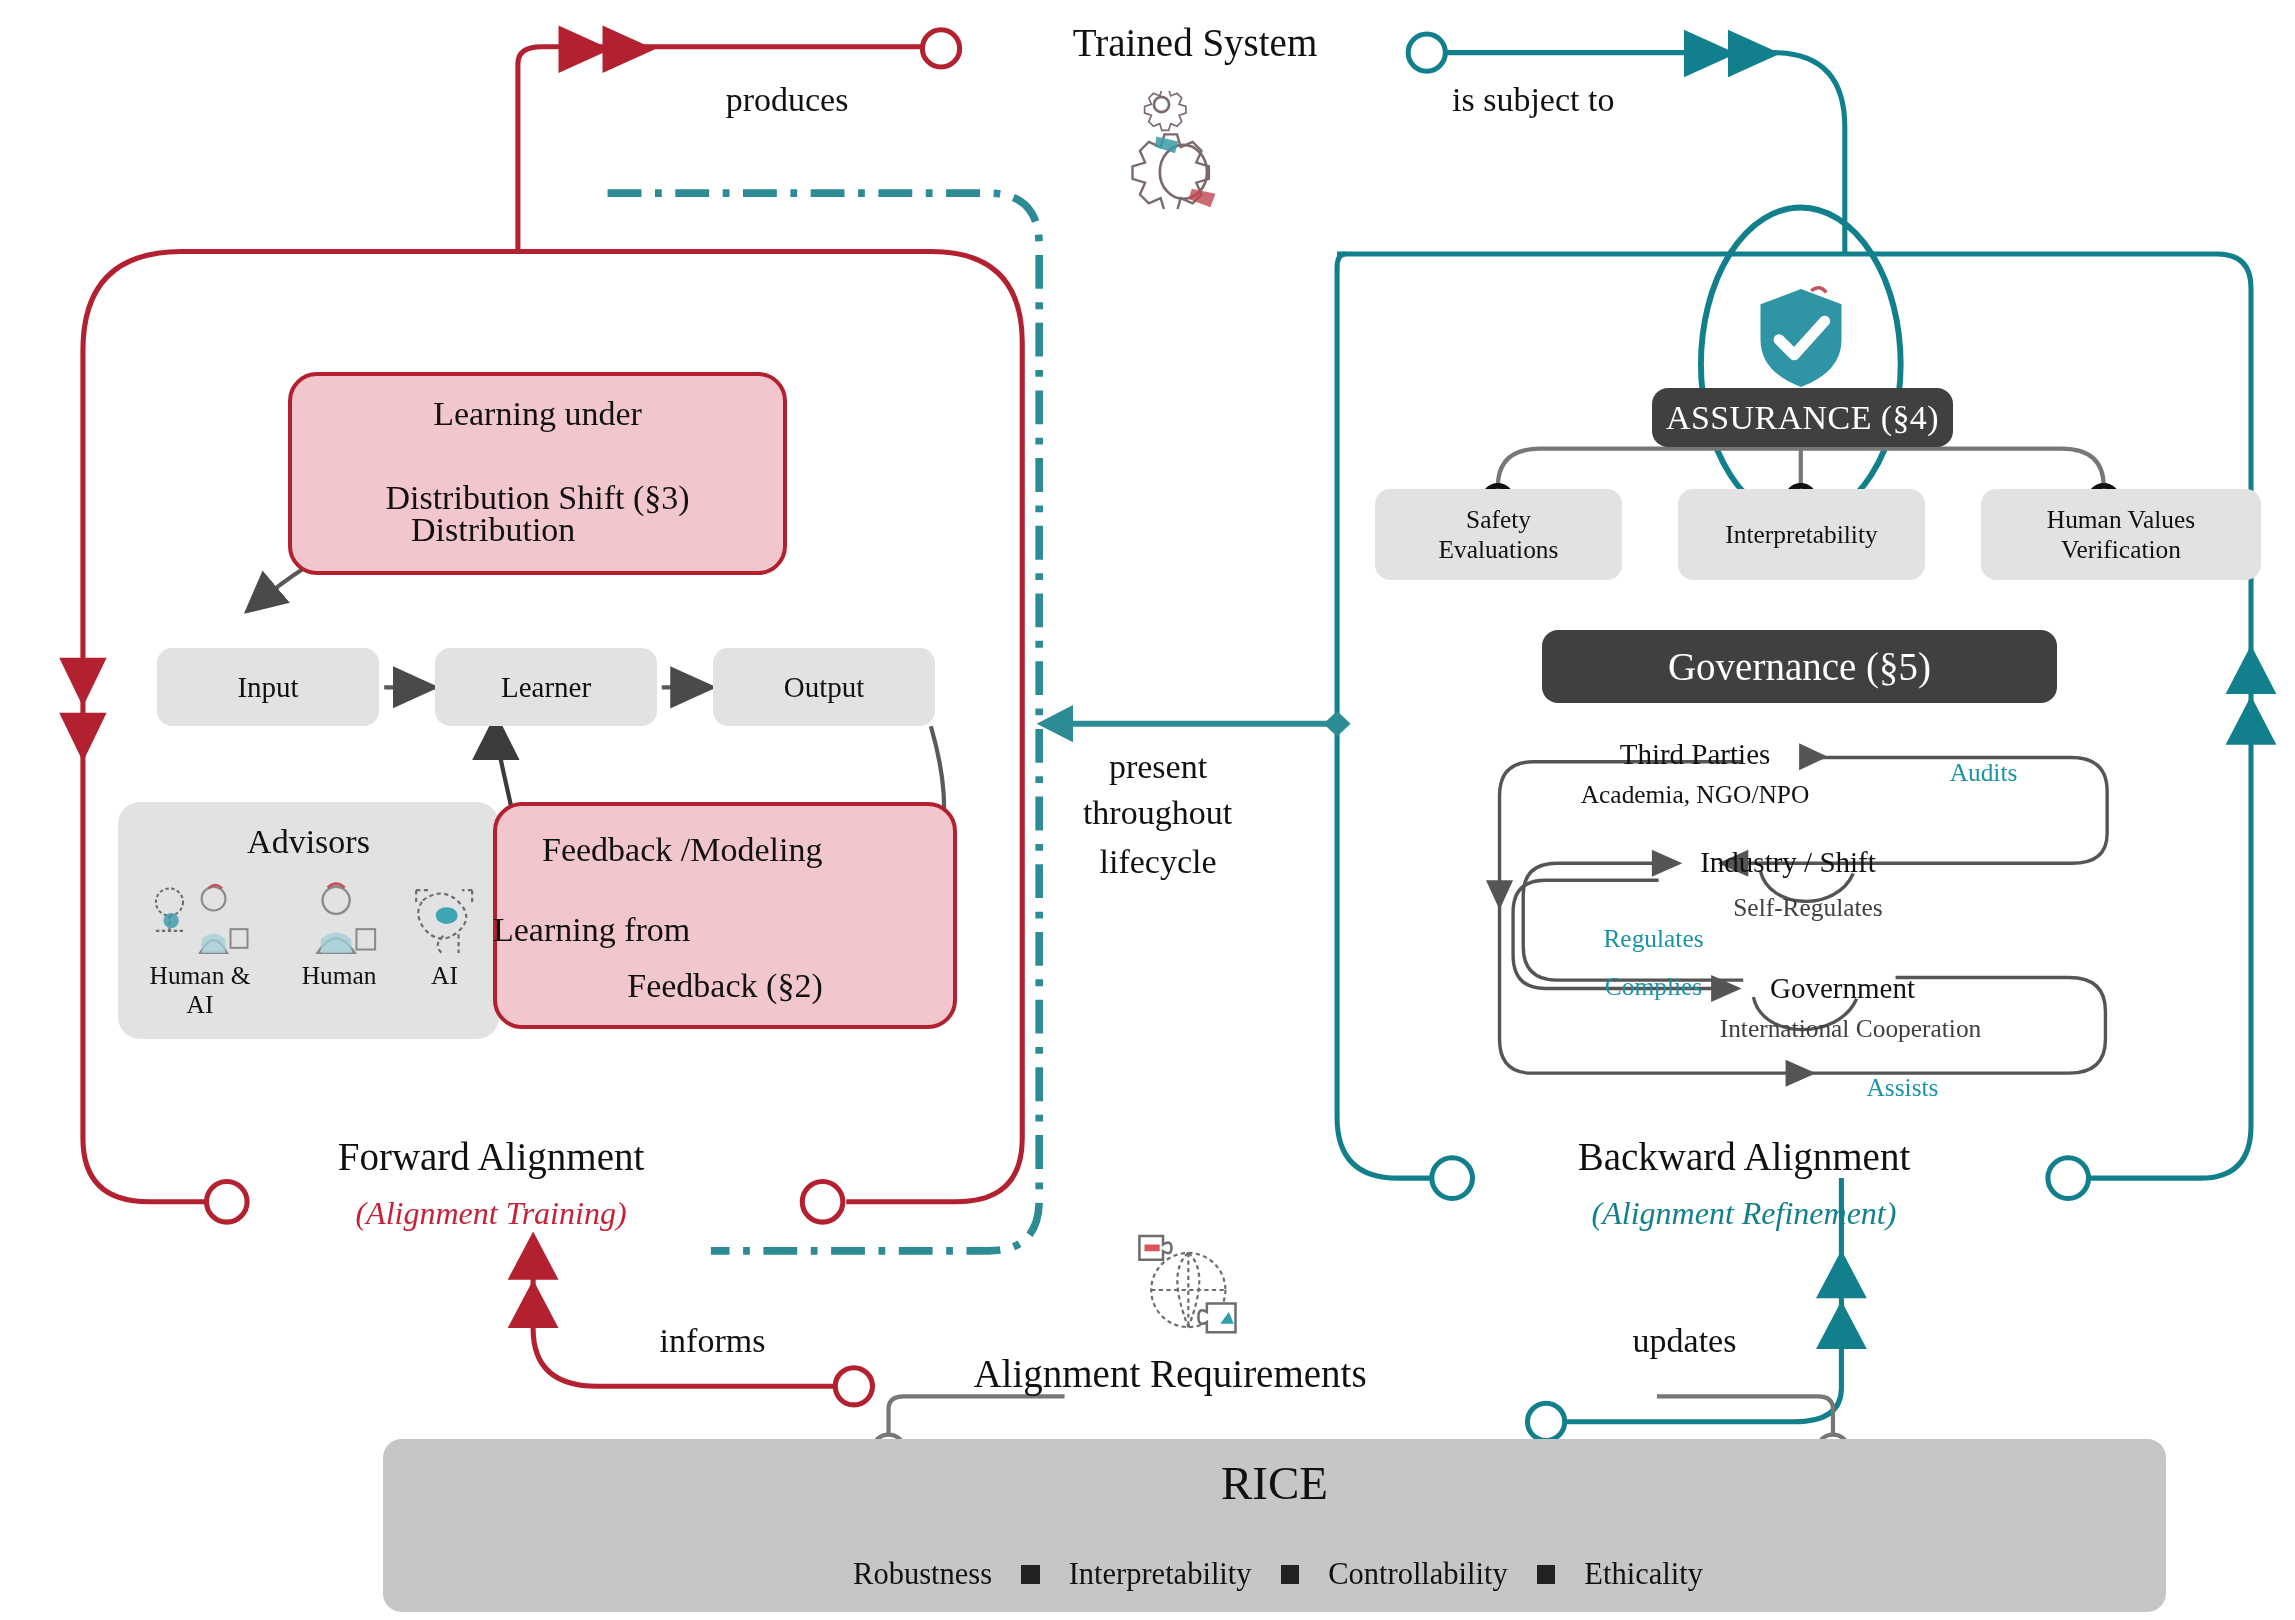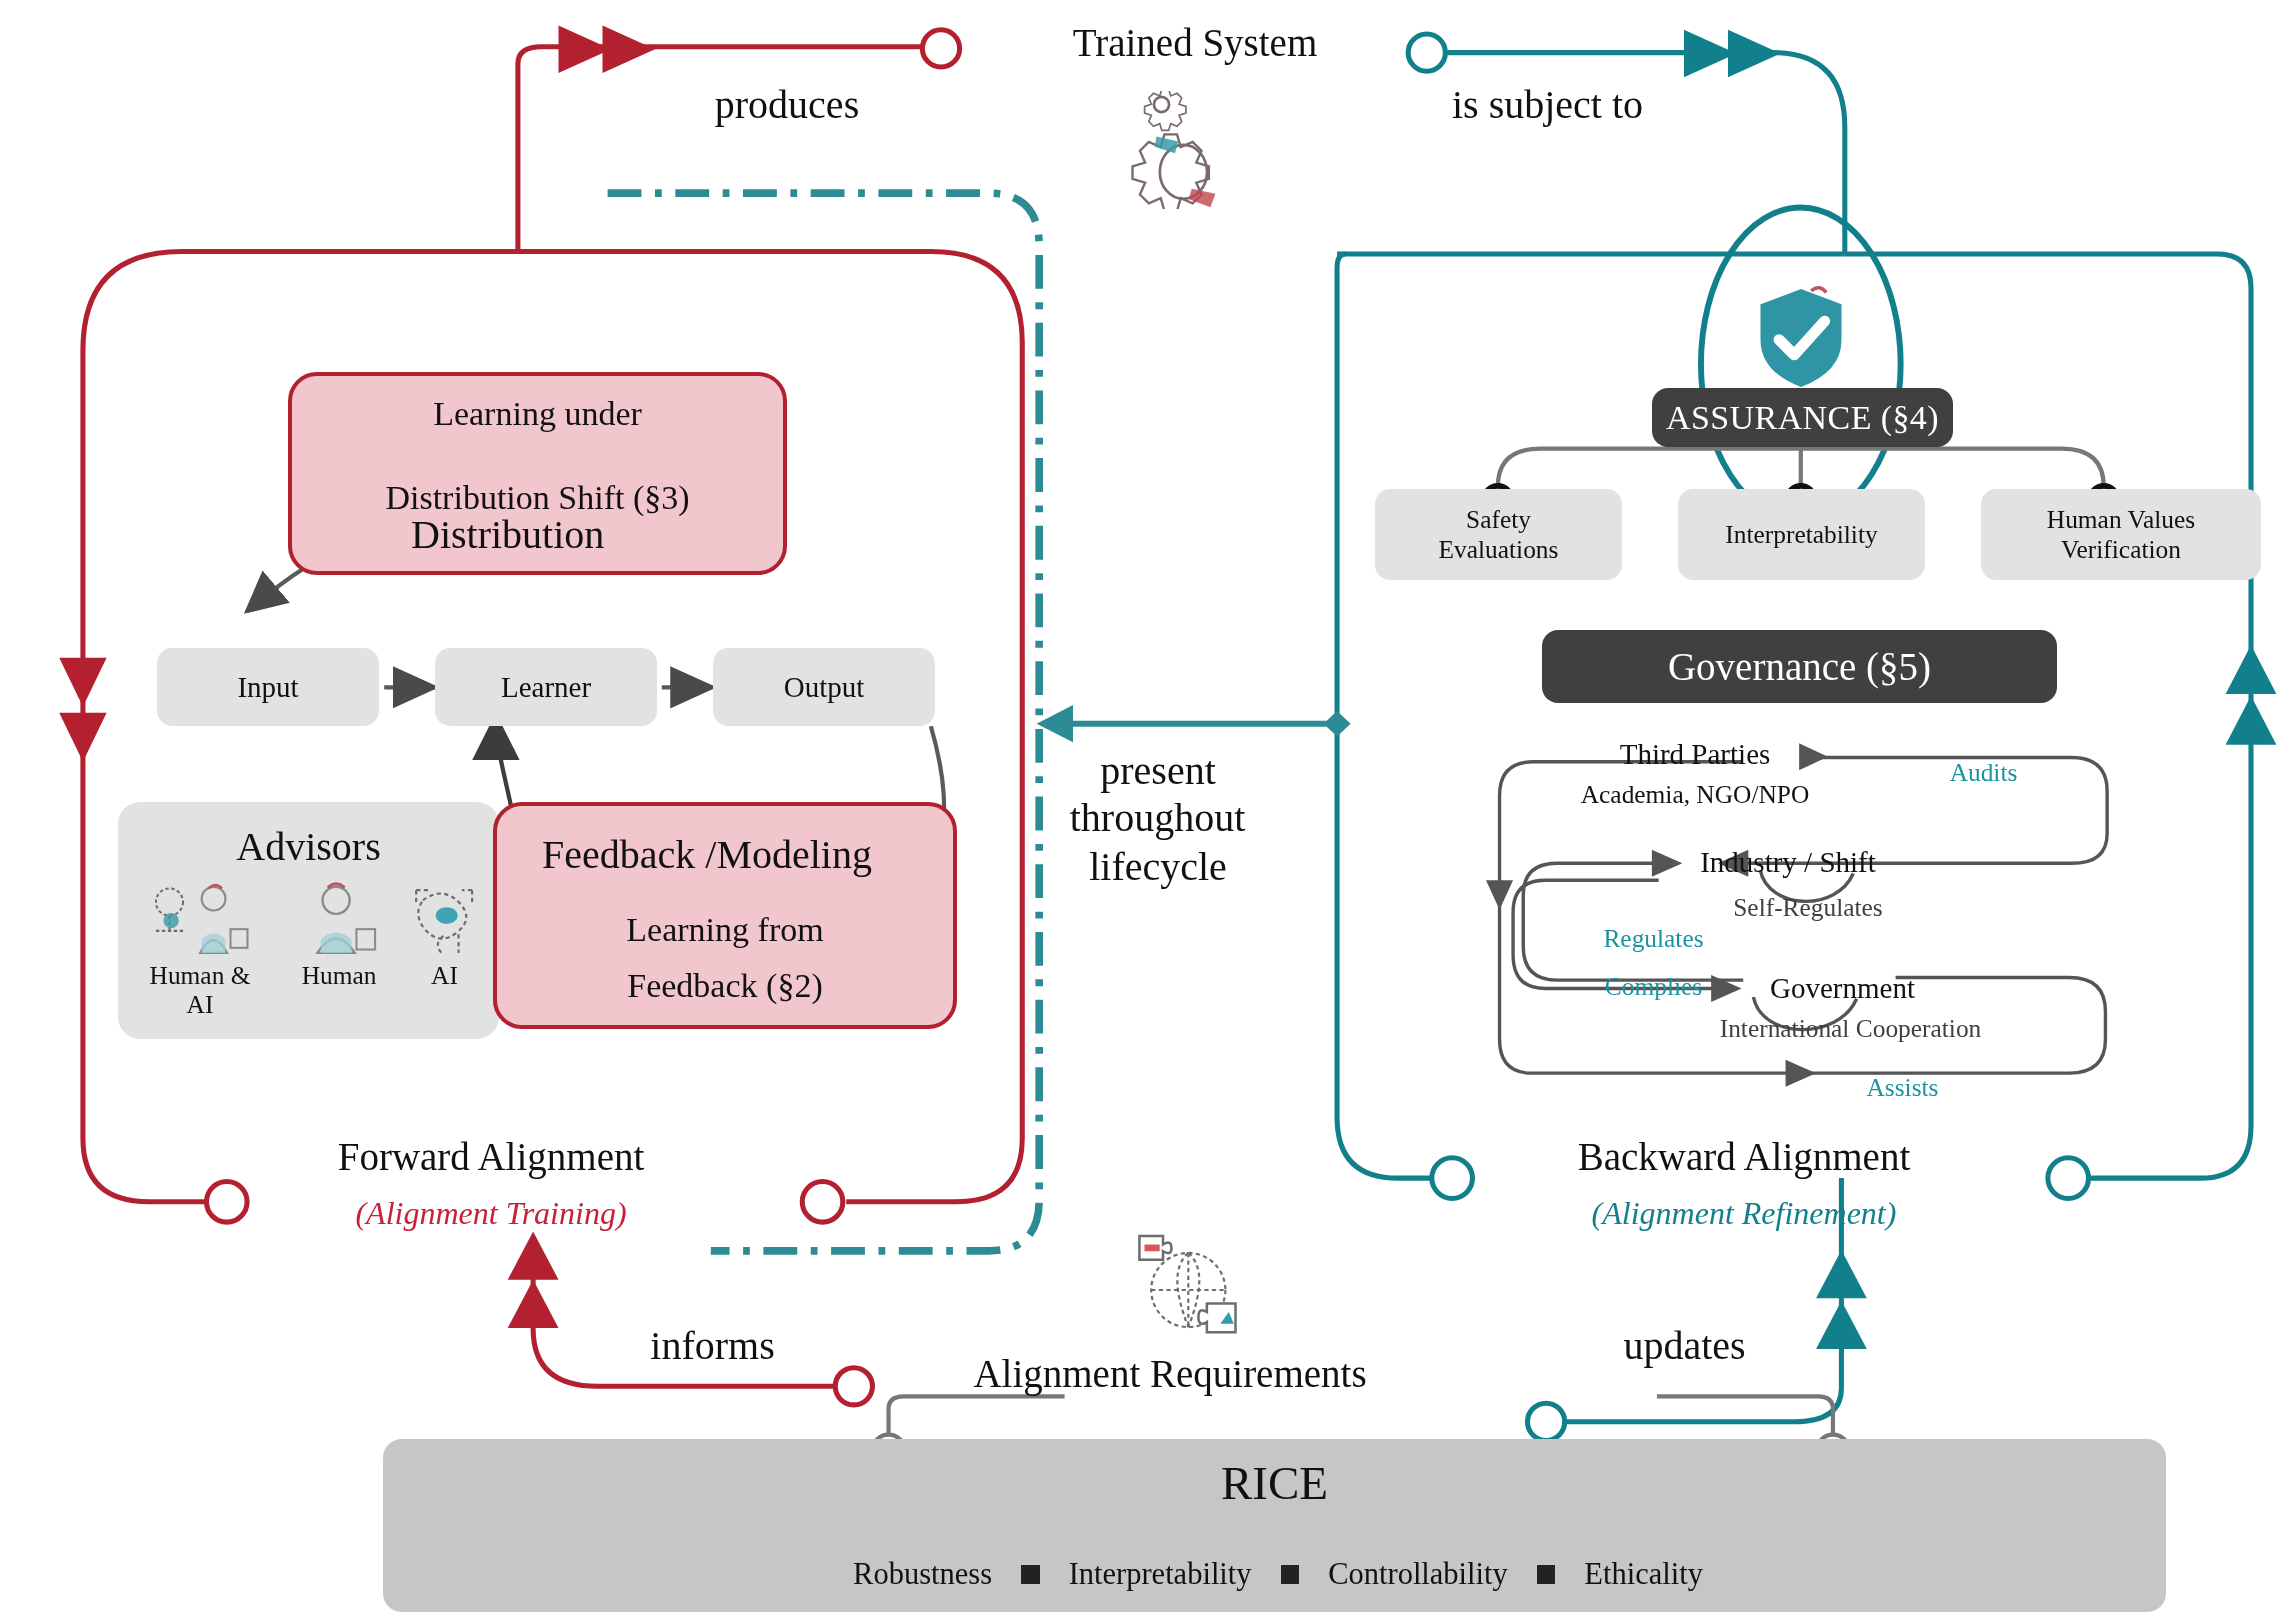--- a/index.html
+++ b/index.html
@@ -20,21 +20,21 @@
   .pink-title{color:#c62138;font-size:34px;line-height:1.35;}
 
   
   .tealchip{background:#404040;color:#fff;border-radius:16px;}
   .assurance-chip{font-size:34px;letter-spacing:0.4px;}
   .gov-chip{font-size:39px;}
 
   
   .label{position:absolute;color:#111;}
   .lbl-big{font-size:39px;}
-  .lbl-med{font-size:40px;}
+  .lbl-med{font-size:34px;}
   .lbl-sm{font-size:29px;}
   .lbl-xs{font-size:25.4px;}
   .it-red{color:#c62138;font-style:italic;font-size:32px;}
   .it-teal{color:#12808c;font-style:italic;font-size:32px;}
   .teal-txt{color:#1a93a3;}
   .grey-txt{color:#404040;}
 
   
   #rice-bar{position:absolute;background:#c6c6c6;border-radius:18.6px;}
   #rice-title{font-size:47px;color:#111;}
@@ -227,21 +227,21 @@
         <path d="M44 66 q-12 10 -2 20"></path>
         <path d="M62 64 v22"></path>
       </g>
       <ellipse cx="48" cy="42" rx="13" ry="10" fill="#2f9fae" opacity=".9"></ellipse>
     </svg>
     <div class="cap">AI</div>
   </div>
 
   <div class="node pinkbox" style="left:493px;top:802px;width:464px;height:227px;"></div>
   <div class="label lbl-med" style="left:542px;top:831px;width:398px;text-align:left;">Feedback /Modeling</div>
-  <div class="label pink-title" style="left:493px;top:907px;width:464px;text-align:center;">Learning from</div>
+  <div class="label pink-title" style="left:493px;top:907px;width:464px;">Learning from</div>
   <div class="label pink-title" style="left:493px;top:963px;width:464px;text-align:center;">Feedback (§2)</div>
 
   <div class="label lbl-big" style="left:237px;top:1134px;width:508px;text-align:center;">Forward Alignment</div>
   <div class="label it-red" style="left:237px;top:1195px;width:508px;text-align:center;">(Alignment Training)</div>
   <div class="label lbl-med" style="left:611px;top:1322px;width:203px;text-align:center;">informs</div>
 
   <div class="label lbl-med" style="left:1065px;top:745px;width:186px;text-align:center;line-height:1.3;">present</div>
   <div class="label lbl-med" style="left:1056px;top:794px;width:203px;text-align:center;">throughout</div>
   <div class="label lbl-med" style="left:1065px;top:843px;width:186px;text-align:center;">lifecycle</div>
 

